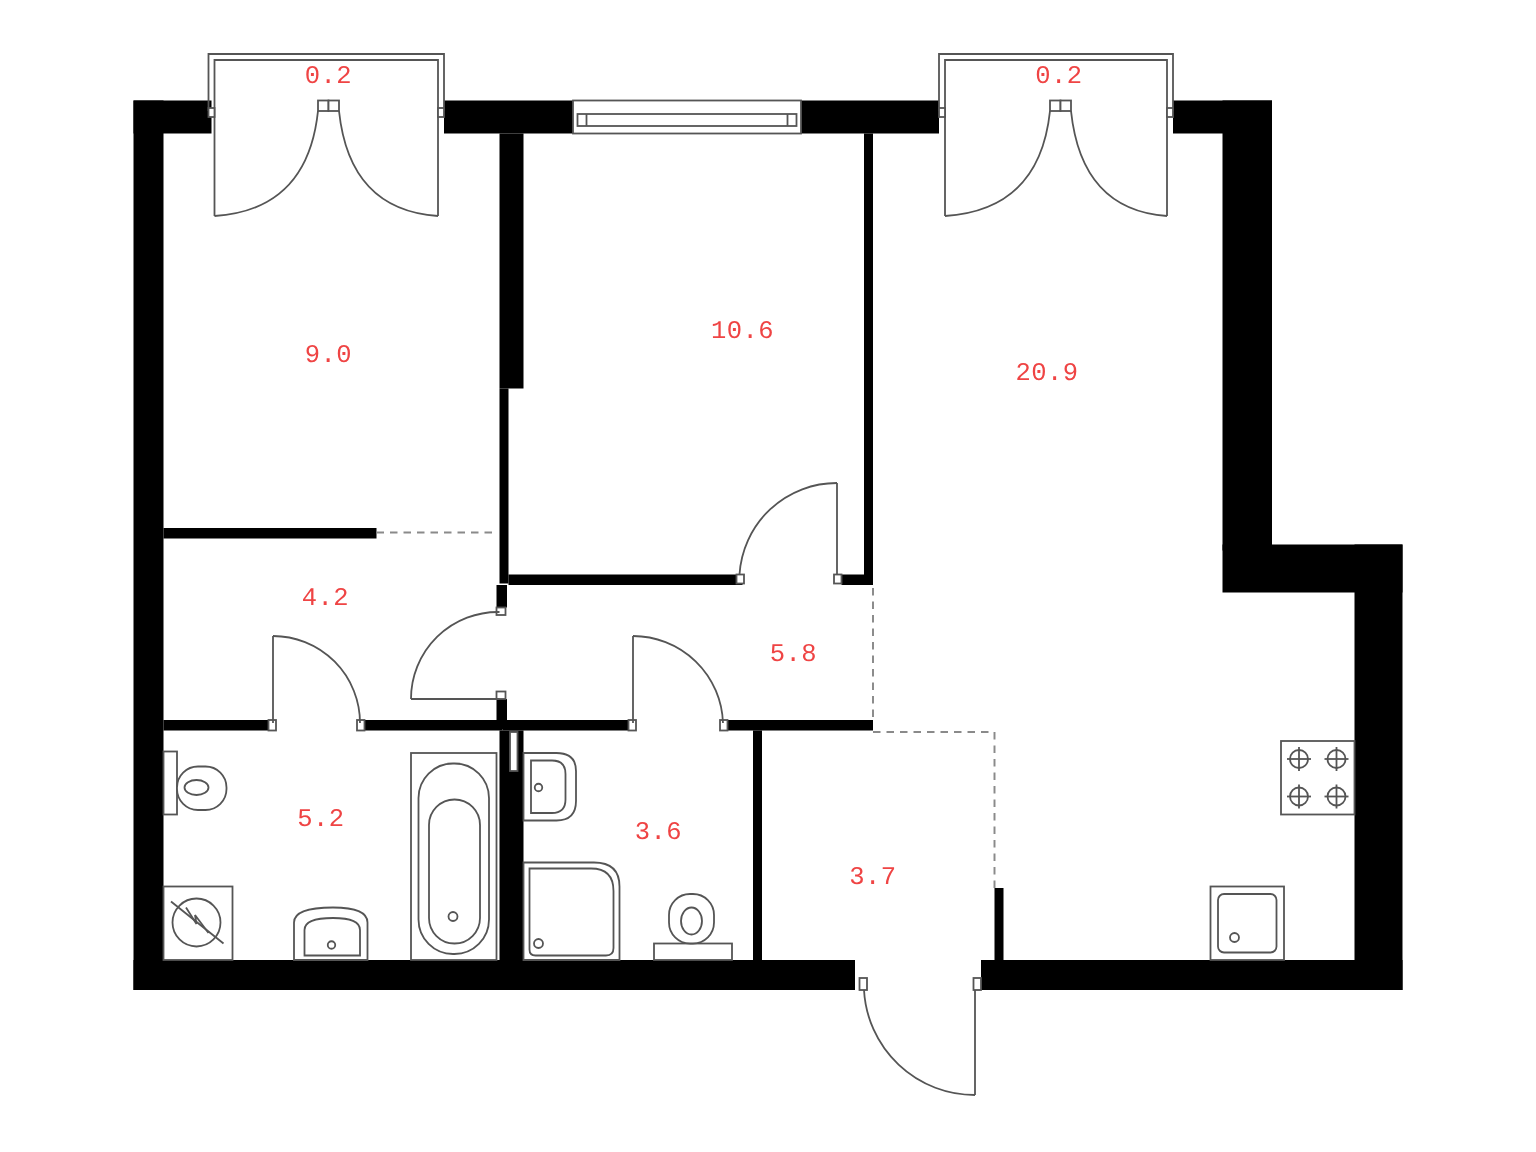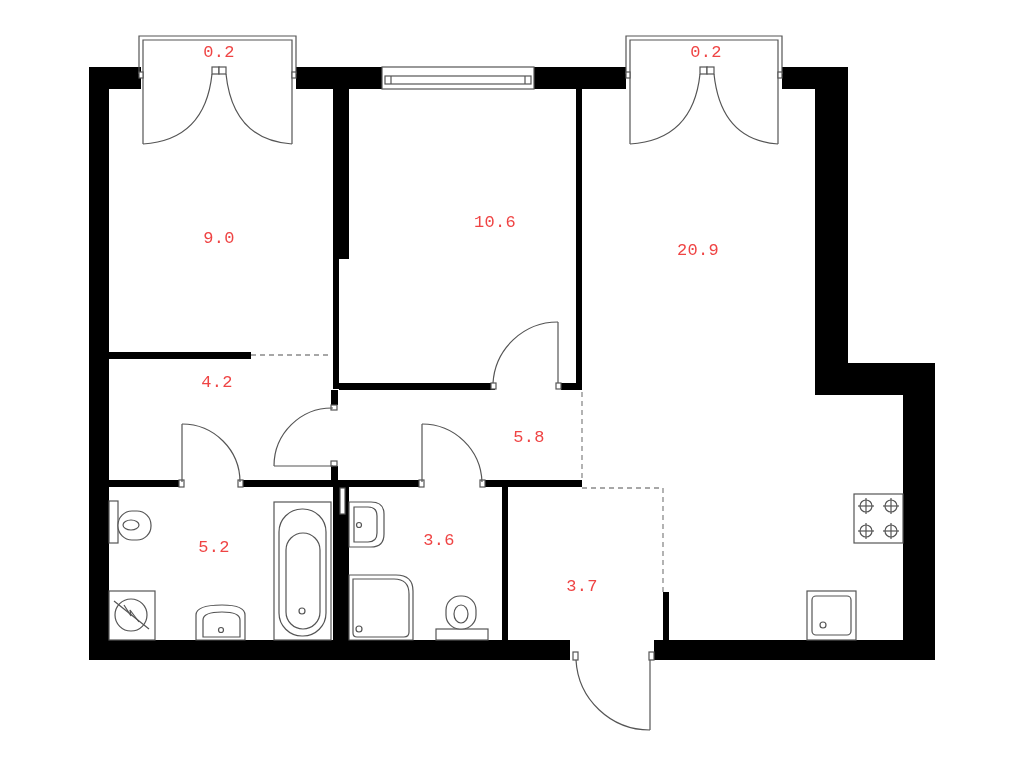--- a/index.html
+++ b/index.html
@@ -202,17 +202,17 @@
     <rect class="thin" x="812" y="596" width="39" height="39" rx="4"></rect>
     <circle class="thin" cx="823" cy="625" r="3"></circle>
   </g>
 </svg>
 
 <div class="label" style="left:219px; top:52px;">0.2</div>
 <div class="label" style="left:706px; top:52px;">0.2</div>
 <div class="label" style="left:219px; top:238px;">9.0</div>
 <div class="label" style="left:465px; top:222px;margin-left:30px;">10.6</div>
 <div class="label" style="left:698px; top:222px;margin-top:28px;">20.9</div>
-<div class="label" style="left:217px; top:382px;text-align:right;">4.2</div>
+<div class="label" style="left:217px; top:400px;text-align:right;">4.2</div>
 <div class="label" style="left:529px; top:437px;">5.8</div>
 <div class="label" style="left:214px; top:547px;">5.2</div>
-<div class="label" style="left:439px; top:540px;">3.6</div>
+<div class="label" style="left:439px; top:556px;">3.6</div>
 <div class="label" style="left:582px; top:570px;margin-top:16px;">3.7</div>
 
 </body></html>

